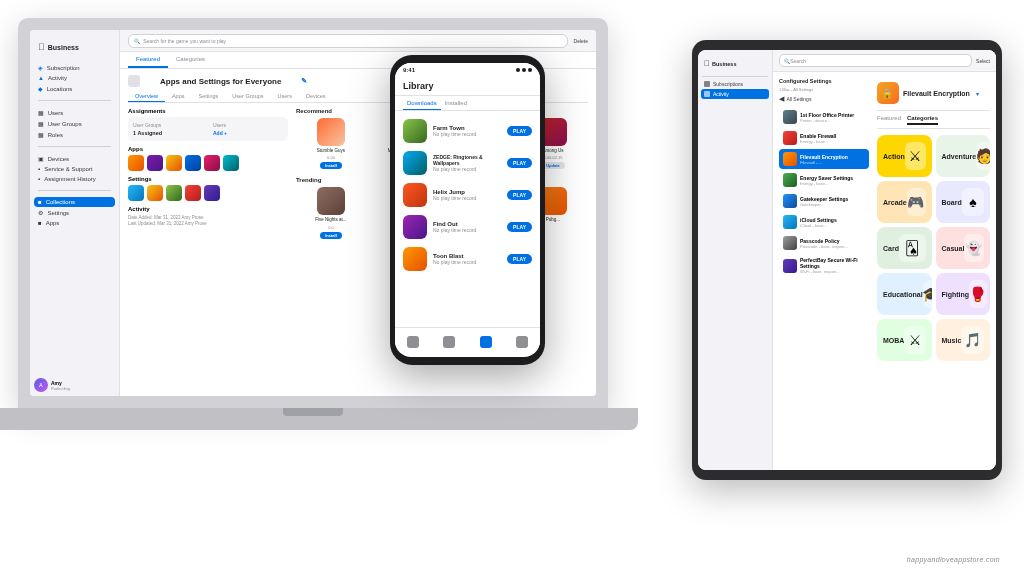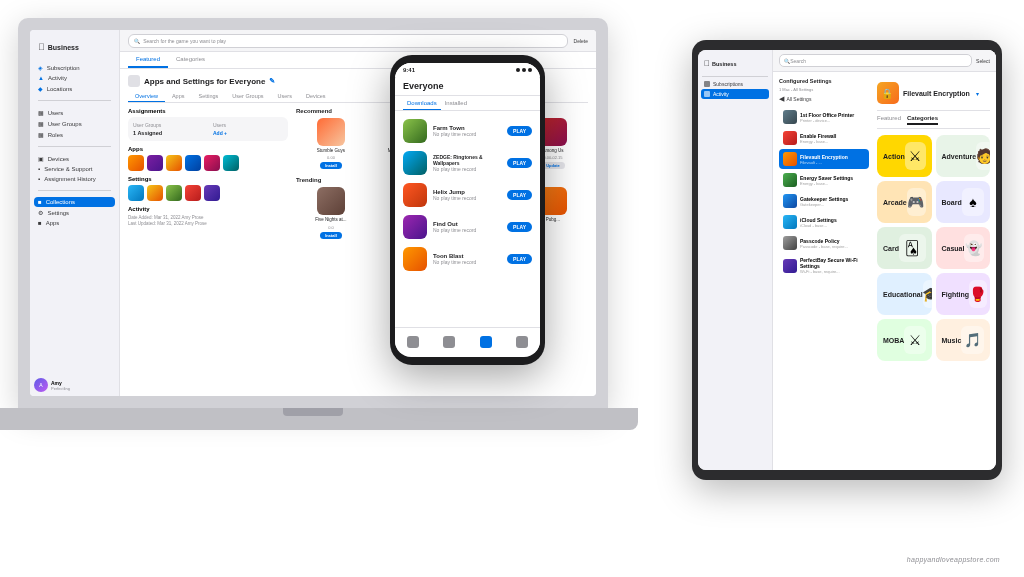--- a/index.html
+++ b/index.html
@@ -599,21 +599,21 @@
     }
 
     
     .laptop-page-title {
       font-size: 8px;
       font-weight: 700;
       color: #1d1d1f;
       margin-bottom: 4px;
       display: flex;
       align-items: center;
-      gap: 4px;
+      gap: 20px;
     }
     .laptop-nav-tabs {
       display: flex;
       gap: 0;
       border-bottom: 1px solid #e0e0e5;
       margin-bottom: 5px;
     }
     .laptop-nav-tab {
       padding: 2px 7px;
       font-size: 5.5px;
@@ -925,21 +925,21 @@
 
         <div class="phone-status-bar">
           <span class="phone-time">9:41</span>
           <div class="phone-icons">
             <div class="phone-icon-dot"></div>
             <div class="phone-icon-dot"></div>
             <div class="phone-icon-dot"></div>
           </div>
         </div>
 
-        <div class="phone-header">Everyone</div>
+        <div class="phone-header">Library</div>
 
         <div class="phone-tabs">
           <div class="phone-tab active">Downloads</div>
           <div class="phone-tab">Installed</div>
         </div>
 
         <div class="phone-app-list">
           <div class="phone-app-item">
             <div class="phone-app-icon icon-farm"></div>
             <div class="phone-app-info">

